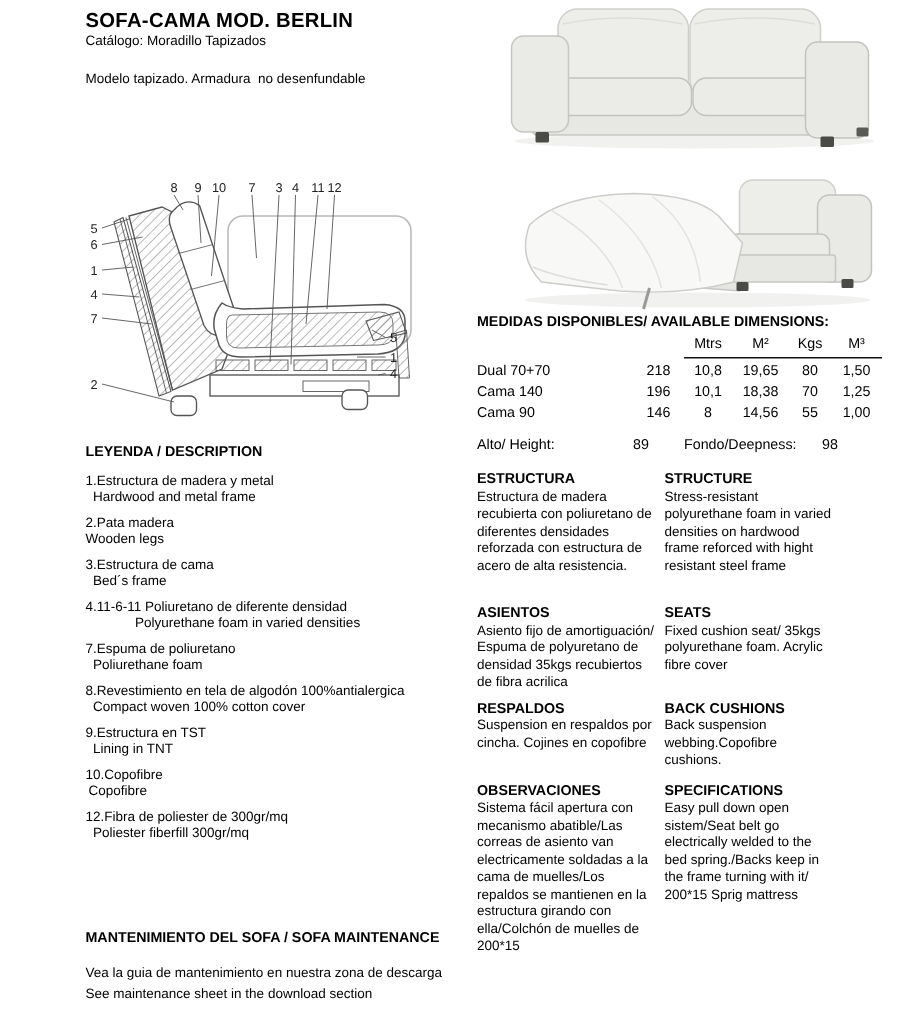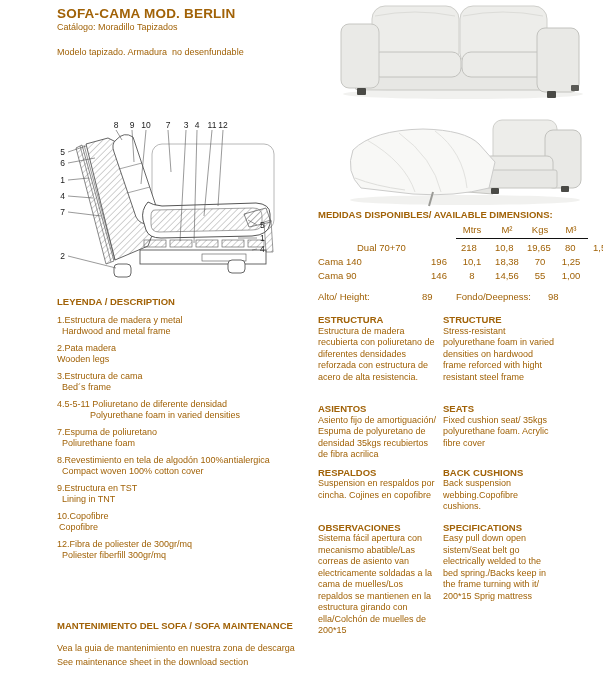--- a/index.html
+++ b/index.html
@@ -1,18 +1,18 @@
 <!DOCTYPE html>
 <html><head>
 <meta charset="utf-8">
 <style>
   html,body{margin:0;padding:0;background:#fff;}
   .page{
     position:relative;width:603px;height:676px;background:#ffffff;
-    font-family:"Liberation Sans","DejaVu Sans",sans-serif;color:#a16207;overflow:hidden;
+    font-family:"Liberation Sans","DejaVu Sans",sans-serif;color:#000000;overflow:hidden;
   }
   .abs{position:absolute;}
   .doc-title{left:57px;top:6px;font-size:13.5px;font-weight:bold;letter-spacing:.2px;}
   .catalog-line{left:57px;top:22px;font-size:9px;}
   .model-line{left:57px;top:47px;font-size:9px;white-space:pre-wrap;}
 
   .legend{left:57px;top:296px;width:252px;font-size:9px;line-height:11.5px;}
   .legend-title{font-weight:bold;font-size:9.5px;margin-bottom:7px;}
   .leg-pair{margin-bottom:5px;}
   .leg-en.ind0{padding-left:0;}
@@ -22,21 +22,21 @@
 
   .maintenance{left:57px;top:619px;width:280px;font-size:9px;line-height:14px;}
   .maint-title{font-weight:bold;font-size:9.5px;margin-bottom:8px;}
 
   .dims{left:318px;top:209px;width:272px;font-size:9.5px;}
   .dims-title{font-weight:bold;font-size:9.5px;margin-bottom:3px;}
   .dims-grid{display:grid;grid-template-columns:104px 34px 32px 38px 28px 34px;}
   .dims-grid .c{line-height:14px;text-align:center;}
   .dims-grid .lbl{text-align:left;}
   .dims-grid .hd{border-bottom:1px solid #111;padding-bottom:1px;}
-  .dims-grid .r1{padding-top:2px;margin-left:39px;}
+  .dims-grid .r1{padding-top:2px;}
   .alto-row{left:318px;top:291px;display:grid;grid-template-columns:104px 34px 92px 34px;font-size:9.5px;}
   .alto-row span{line-height:12px;}
   .alto-row .num{text-align:left;}
 
   .specs{left:318px;top:314px;width:276px;font-size:9px;line-height:11.5px;}
   .spec-section{display:grid;grid-template-columns:119px 112px;column-gap:6px;}
   .spec-title{font-weight:bold;font-size:9.5px;}
   .sec-m0{margin-bottom:20px;}
   .sec-m1{margin-bottom:6px;}
   .sec-m2{margin-bottom:9px;}
@@ -212,21 +212,21 @@
     </div>
     <div class="leg-pair">
       <div class="leg-es">2.Pata madera</div>
       <div class="leg-en ind0">Wooden legs</div>
     </div>
     <div class="leg-pair">
       <div class="leg-es">3.Estructura  de cama</div>
       <div class="leg-en ind1">Bed´s frame</div>
     </div>
     <div class="leg-pair">
-      <div class="leg-es">4.5-5-11 Poliuretano de diferente densidad</div>
+      <div class="leg-es">4.11-6-11 Poliuretano de diferente densidad</div>
       <div class="leg-en ind3">Polyurethane foam in varied densities</div>
     </div>
     <div class="leg-pair">
       <div class="leg-es">7.Espuma de poliuretano</div>
       <div class="leg-en ind1">Poliurethane foam</div>
     </div>
     <div class="leg-pair">
       <div class="leg-es">8.Revestimiento en tela de algodón 100%antialergica</div>
       <div class="leg-en ind1">Compact woven 100% cotton cover</div>
     </div>

